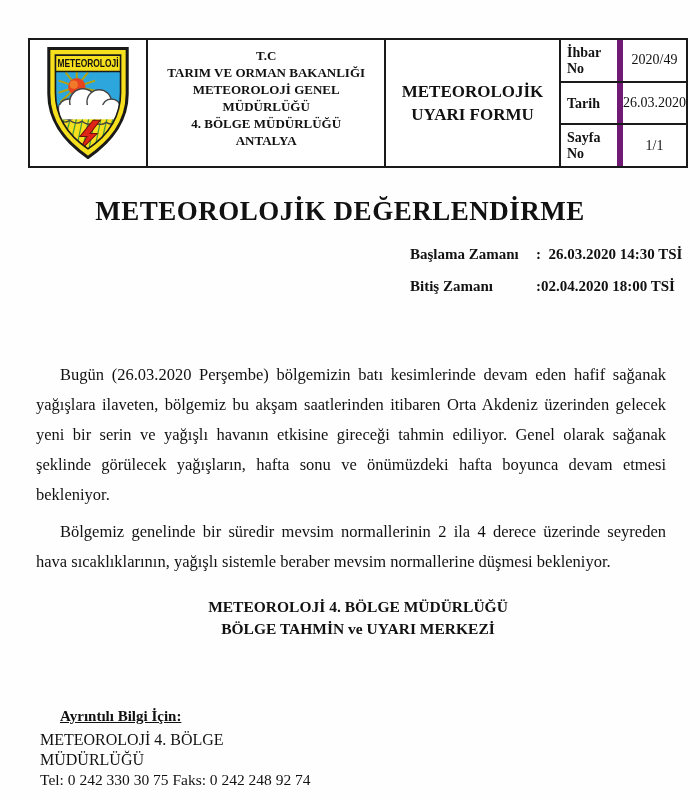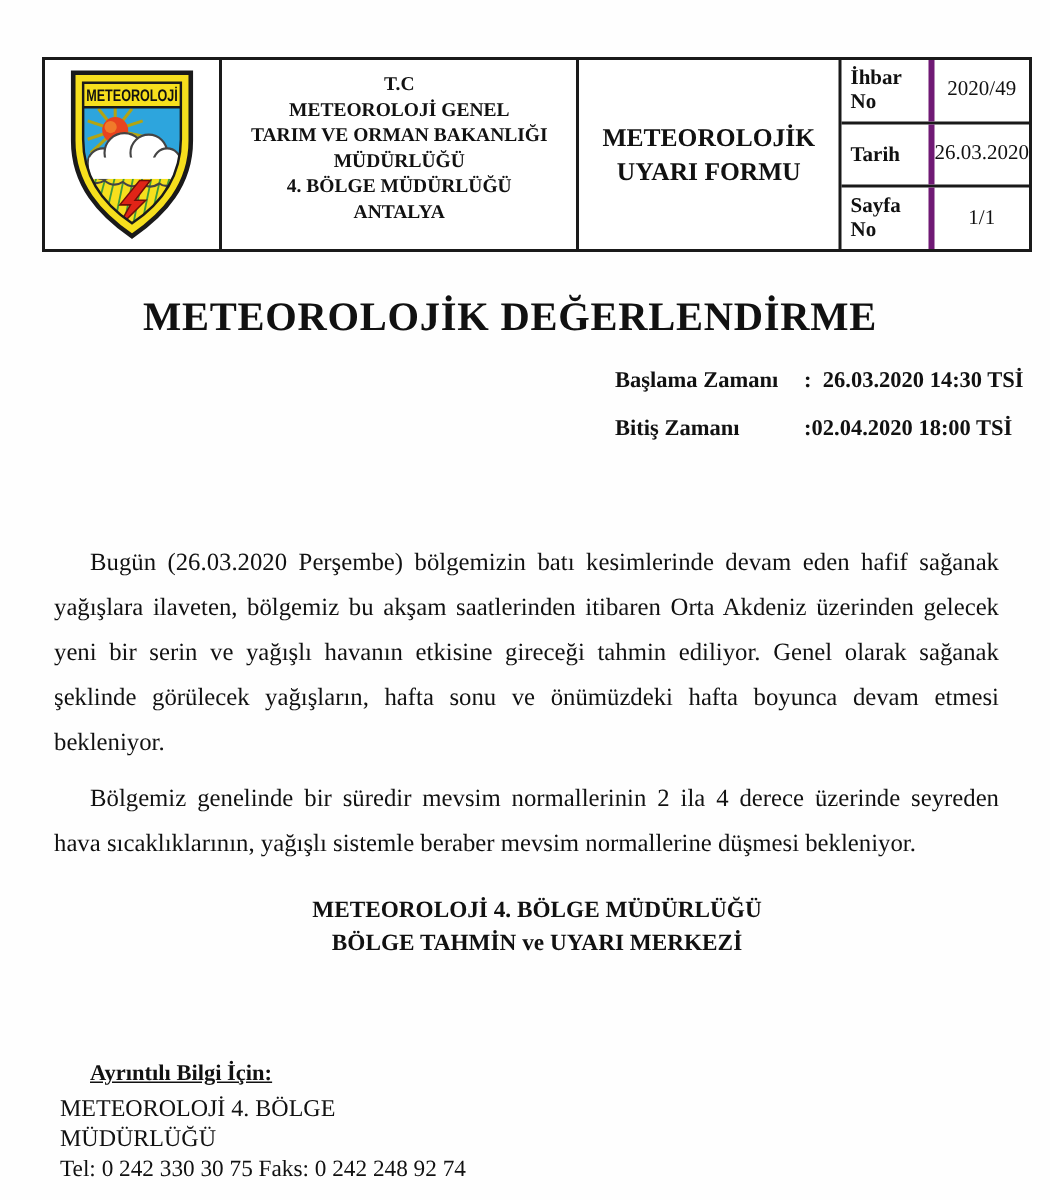--- a/index.html
+++ b/index.html
@@ -45,21 +45,21 @@
     padding:0 18px;
   }
   .cell-info {
     flex:1;
     display:flex; flex-direction:column;
   }
   .info-row { flex:1; display:flex; border-bottom:2px solid #1a1a1a; }
   .info-row:last-child { border-bottom:none; }
   .info-label {
     width:62px;
-    border-right:4px solid #701a75;
+    border-right:6px solid #701a75;
     font-weight:bold;
     font-size:14px; line-height:16px;
     padding:3px 2px 2px 6px;
     display:flex; align-items:center;
   }
   .info-value {
     flex:1;
     display:flex; align-items:center; justify-content:center;
     font-size:14px;
   }
@@ -172,22 +172,22 @@
           <line x1="9" y1="25" x2="73" y2="25" stroke="#1a1a1a" stroke-width="1.6"></line>
           <text x="41" y="21" text-anchor="middle" font-family="Liberation Sans, sans-serif" font-weight="bold" font-size="11" textLength="60" lengthAdjust="spacingAndGlyphs" fill="#111">METEOROLOJİ</text>
         </g>
 
         <path d="M9,9 H73 V46 C73,72 59,89 41,101 C23,89 9,72 9,46 Z" fill="none" stroke="#1a1a1a" stroke-width="1.6"></path>
       </svg>
     </div>
 
     <div class="cell cell-ministry">
       <div>T.C</div>
+      <div>TARIM VE ORMAN BAKANLIĞI</div>
       <div>METEOROLOJİ GENEL</div>
-      <div>TARIM VE ORMAN BAKANLIĞI</div>
       <div>MÜDÜRLÜĞÜ</div>
       <div>4. BÖLGE MÜDÜRLÜĞÜ</div>
       <div>ANTALYA</div>
     </div>
 
     <div class="cell cell-formtitle">
       <span>METEOROLOJİK UYARI FORMU</span>
     </div>
 
     <div class="cell cell-info">

